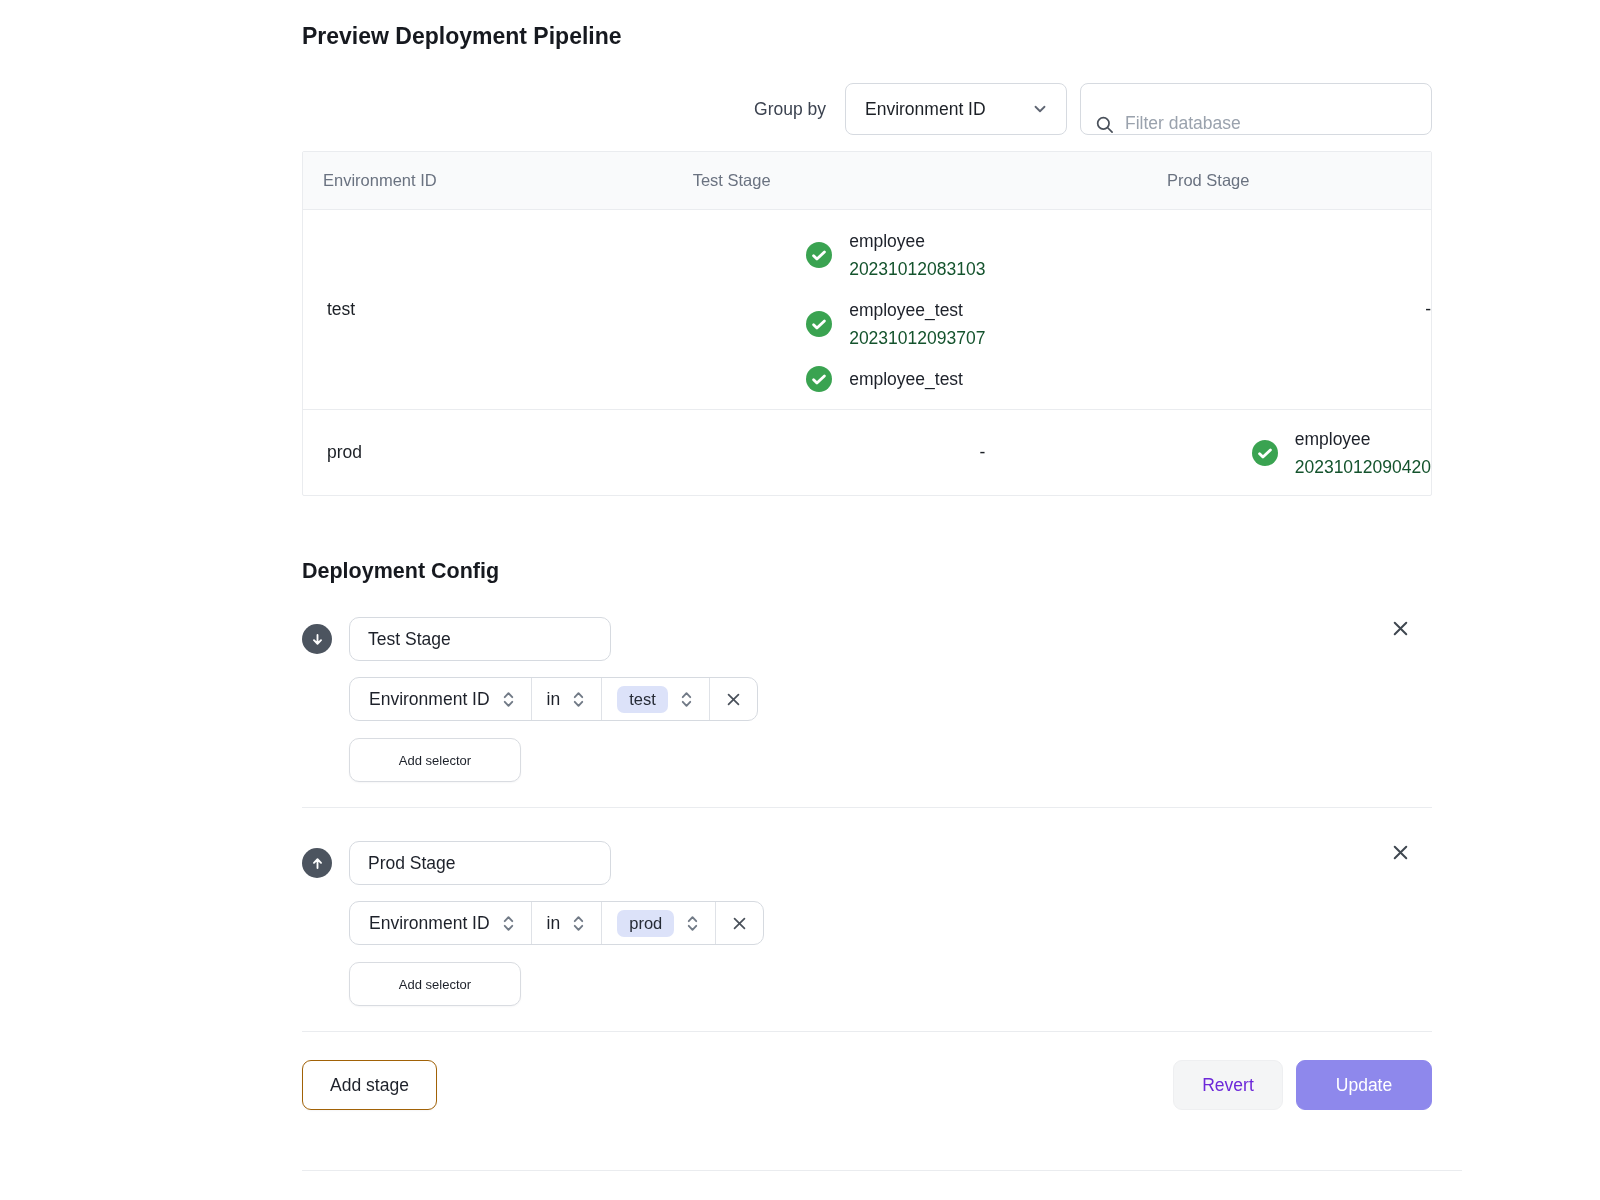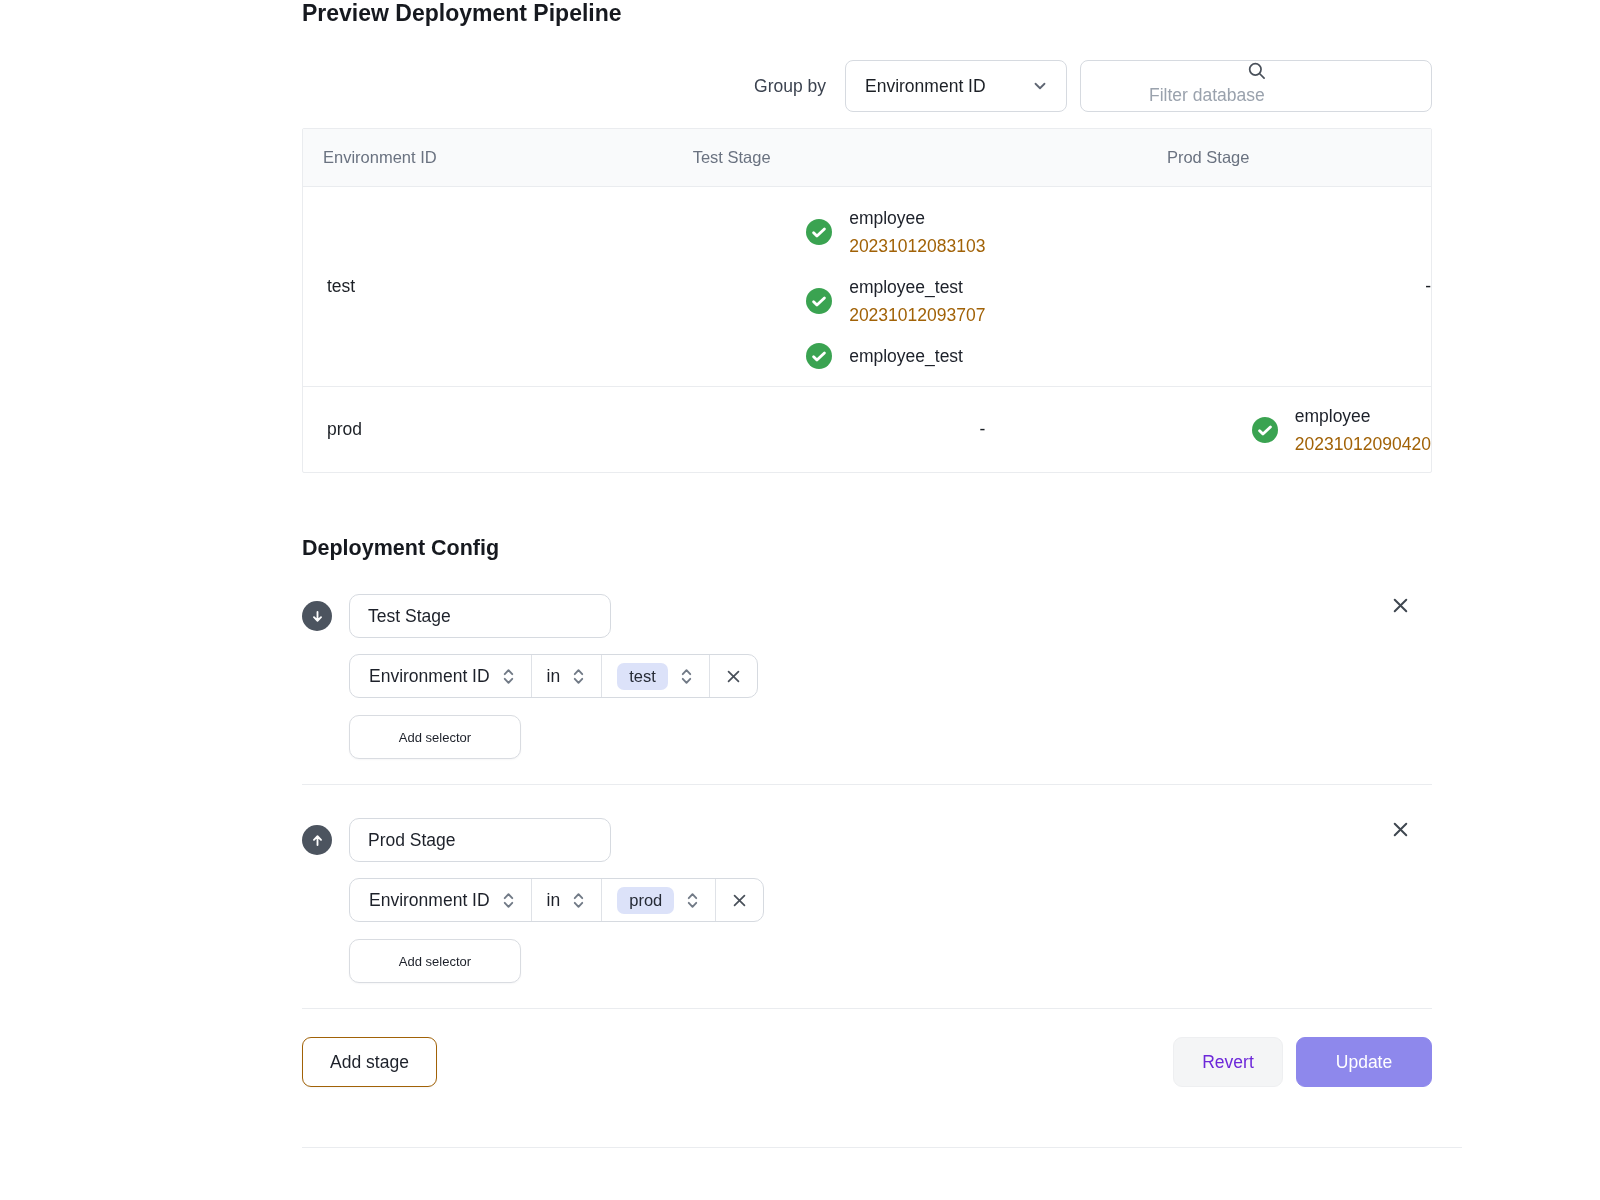--- a/index.html
+++ b/index.html
@@ -1,30 +1,30 @@
 <!DOCTYPE html>
 <html><head>
 <meta charset="utf-8">
 <style>
   * { margin:0; padding:0; box-sizing:border-box; }
   html,body { width:1600px; height:1200px; background:#ffffff;
     font-family:"Liberation Sans","DejaVu Sans",sans-serif; color:#1c2026; }
   .content { position:absolute; left:302px; top:0; width:1130px; }
 
   
-  .page-title { font-size:23px; font-weight:700; color:#16191f; }
+  .page-title { padding-top:23px; font-size:23px; font-weight:700; color:#16191f; }
 
   
   .toolbar { margin-top:33px; height:52px; display:flex; justify-content:flex-end; align-items:center; }
   .group-by-label { font-size:17.5px; color:#3c4350; margin-right:19px; }
   .dropdown { width:222px; height:52px; border:1px solid #d6dae0; border-radius:8px; background:#fff;
     display:flex; align-items:center; justify-content:space-between; padding:0 17px 0 19px;
     font-size:17.5px; color:#1c2026; cursor:pointer; font-family:inherit; }
   .search-box { width:352px; height:52px; border:1px solid #d6dae0; border-radius:8px; background:#fff;
-    display:flex; align-items:center; padding:0 14px; margin-left:13px;flex-direction:column; }
+    display:flex; align-items:flex-end; padding:0 14px; margin-left:13px; }
   .search-box svg { flex:0 0 auto; }
   .search-box input { border:none; outline:none; flex:1; margin-left:11px; font-size:17.5px;
     font-family:inherit; color:#1c2026; background:transparent; }
   .search-box input::placeholder { color:#9aa2ad; }
 
   
   .ptable { margin-top:16px; border:1px solid #eaecef; border-radius:2px; }
   .trow, .thead { display:grid; grid-template-columns:15.5% 45% 39.5%; }
   .thead { height:58px; background:#f9fafb; border-bottom:1px solid #eaecef; }
   .th { display:flex; align-items:center; font-size:16.5px; color:#6a7280; }
@@ -33,21 +33,21 @@
   .trow { border-bottom:1px solid #eaecef; }
   .trow:last-child { border-bottom:none; }
   .trow.r1 { height:200px; }
   .trow.r2 { height:85px; }
   .td { display:flex; align-items:center; font-size:17.5px; }
   .td.left { padding-left:24px; justify-content:flex-start; }
   .td.center { justify-content:flex-end; }
   .entry-stack { display:flex; flex-direction:column; gap:13px; }
   .entry { display:flex; align-items:center; gap:17px; }
   .entry .txt .nm { font-size:17.5px; color:#1d212a; line-height:28px; }
-  .entry .txt .ver { font-size:17.5px; color:#a16207; line-height:28px; }
+  .entry .txt .ver { font-size:17.5px; color:#14532d; line-height:28px; }
   .dash { color:#1c2026; }
 
   
   .section-title { margin-top:63px; font-size:21.5px; font-weight:700; color:#16191f; }
   .stage-block { position:relative; margin-top:33px; }
   .stage-head { display:flex; align-items:center; }
   .dir-circle { width:30px; height:30px; border-radius:50%; background:#4c545f;
     display:flex; align-items:center; justify-content:center; flex:0 0 auto; }
   .stage-name { margin-left:17px; width:262px; height:44px; border:1px solid #d6dae0; border-radius:10px;
     padding:0 18px; font-size:17.5px; font-family:inherit; color:#1d212a; outline:none; background:#fff; }

